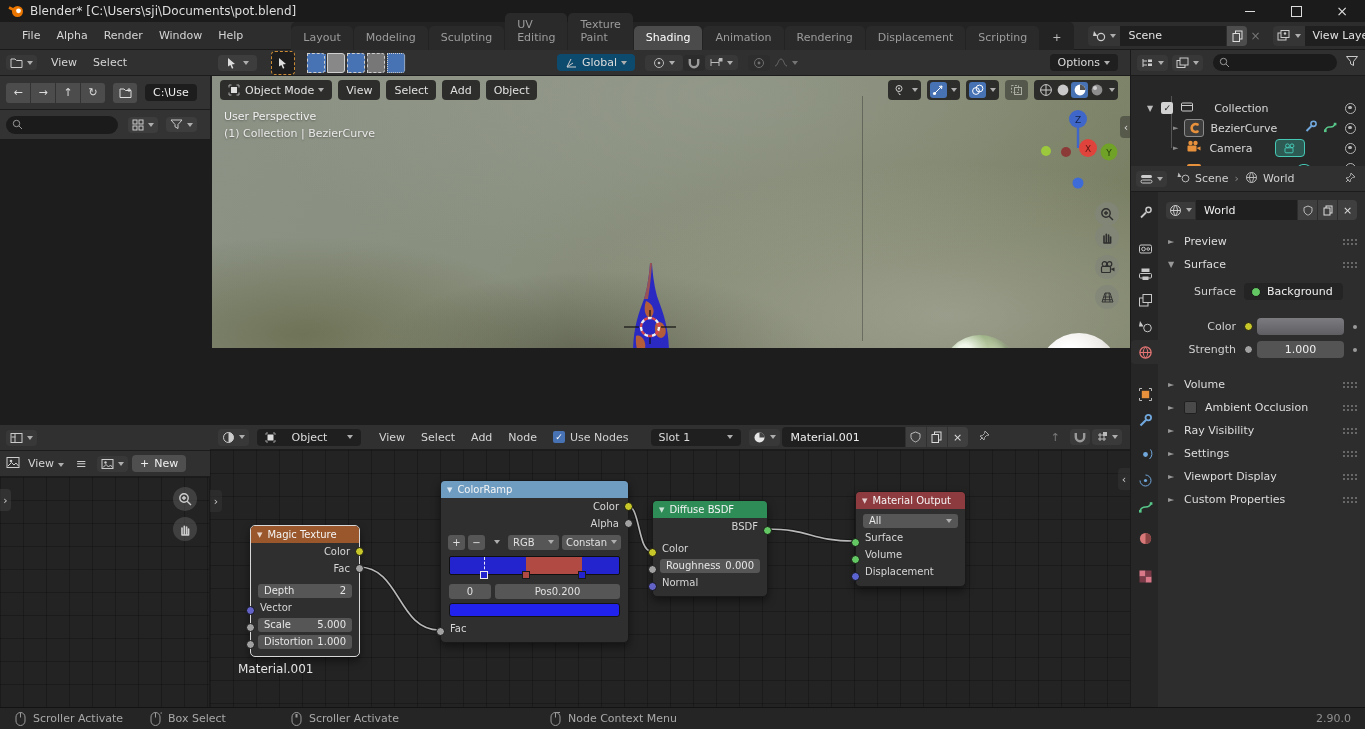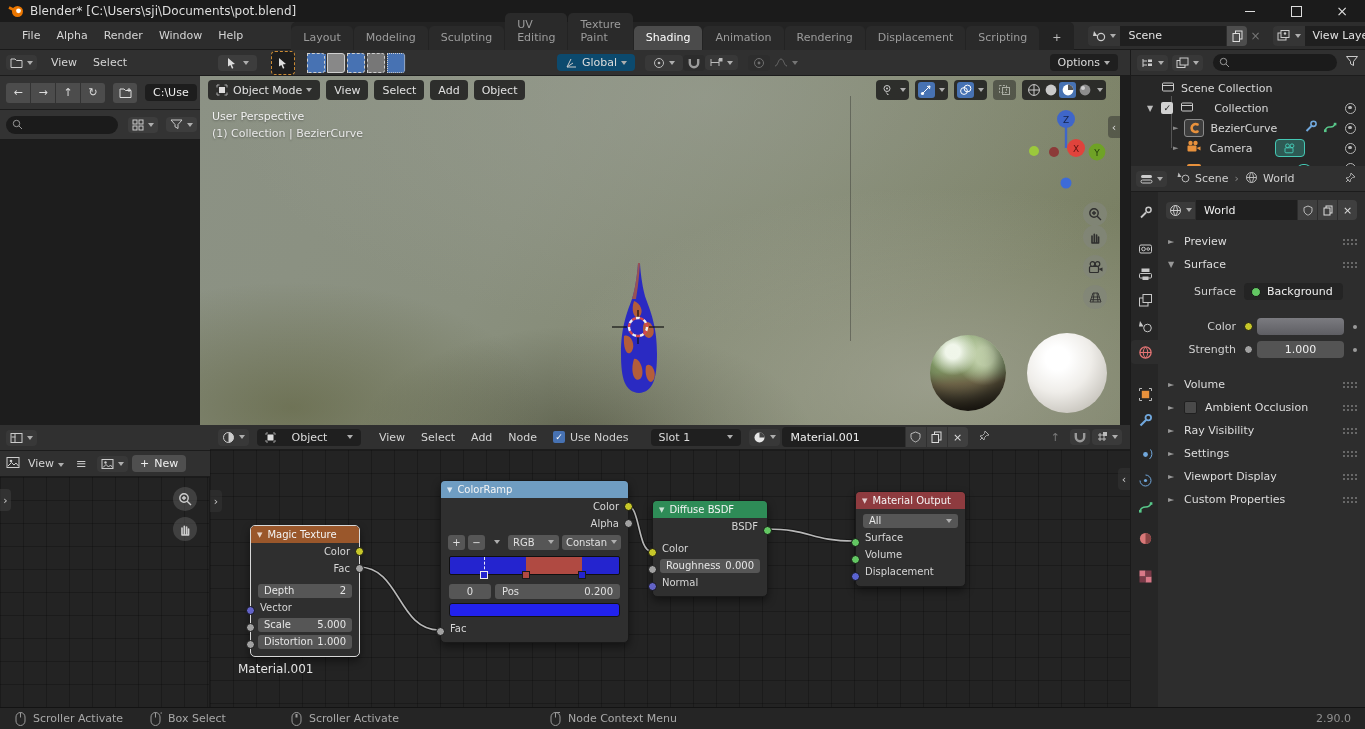--- a/index.html
+++ b/index.html
@@ -33,21 +33,21 @@
   
   .fbtn{background:#4c4c4c;height:20px;min-width:24px;display:inline-flex;align-items:center;justify-content:center;color:#ddd;border-radius:3px;}
   .folder{width:46px;height:38px;position:relative;}
   .folder::before{content:"";position:absolute;left:0;top:0;width:20px;height:8px;background:#c6a44e;border-radius:1px;}
   .folder::after{content:"";position:absolute;left:0;top:7px;width:46px;height:31px;background:#ddbe6e;border-top:2px solid #b2954a;box-sizing:border-box;border-radius:1px;}
   .flabel{position:absolute;width:90px;text-align:center;color:#cccccc;font-size:11px;}
   .gridbg{background-color:#232323;background-image:linear-gradient(rgba(0,0,0,.22) 1px,transparent 1px),linear-gradient(90deg,rgba(0,0,0,.22) 1px,transparent 1px);background-size:23px 23px;}
   .circbtn{width:24px;height:24px;border-radius:50%;background:rgba(130,134,122,.75);display:flex;align-items:center;justify-content:center;}
   .circbtn.darkish{background:rgba(120,120,120,.35);}
   
-  .vp{left:200px;top:76px;width:920px;height:349px;overflow:hidden;
+  .vp{left:212px;top:76px;width:920px;height:272px;overflow:hidden;
       background:
         radial-gradient(60% 80% at 80% 88%,rgba(178,179,168,.55),transparent 70%),
         radial-gradient(45% 60% at 10% 95%,rgba(92,95,58,.6),transparent 60%),
         radial-gradient(38% 50% at 42% 104%,rgba(58,60,40,.5),transparent 65%),
         radial-gradient(70% 90% at 55% 6%,rgba(158,163,153,.5),transparent 75%),
         linear-gradient(118deg,#8c9285 0%,#8a907f 35%,#838972 60%,#7b8165 85%,#767c60 100%);}
   .vpill{background:rgba(32,32,32,.88);border-radius:4px;height:20px;display:inline-flex;align-items:center;padding:0 8px;color:#e0e0e0;}
   .vico{background:rgba(32,32,32,.88);border-radius:4px;height:20px;display:inline-flex;align-items:center;padding:0 3px;}
   .vico .cell{width:17px;height:16px;display:flex;align-items:center;justify-content:center;border-radius:3px;}
   .cell.on{background:#4772b3;}
@@ -603,21 +603,21 @@
           </span>
       </div>
       <div class="gradbar" style="margin:4px 8px 0">
         <span style="position:absolute;left:20%;top:0;height:100%;border-left:1px dashed rgba(255,255,255,.9)"></span>
         <span class="stop" style="left:20%;background:#2424cf;border-color:#eee"></span>
         <span class="stop" style="left:45%;background:#b04a42"></span>
         <span class="stop" style="left:78%;background:#2424cf"></span>
       </div>
       <div class="fx" style="margin:9px 8px 0;gap:4px">
         <span class="nbtn" style="width:42px">0</span>
-        <span class="nbtn" style="flex:1;justify-content:space-between;padding:0 7px">
+        <span class="nbtn" style="flex:1;padding:0 7px">
             <span>Pos</span>
             <span>0.200</span>
           </span>
       </div>
       <div style="margin:4px 8px 0;height:12px;border-radius:3px;background:#2222ee;border:1px solid #141414"></div>
       <div class="nrow" style="margin-top:3px">
           <span>Fac</span>
         </div>
       <span class="sock" style="right:-5px;top:21px;background:#c7c729"></span>
       <span class="sock" style="right:-5px;top:38px;background:#a1a1a1"></span>
@@ -721,27 +721,20 @@
       </span>
     <span class="circbtn darkish" style="position:absolute;left:173px;top:40px">
         <svg width="14" height="14">
           <path d="M4 13 V6 M6.3 13 V4.2 M8.6 13 V5 M10.6 13 V7 M4 13 h6.6" stroke="#cfcfcf" stroke-width="1.6" fill="none" stroke-linecap="round"></path>
         </svg>
       </span>
   </div>
 
   <div class="r" style="left:1130px;top:76px;width:235px;height:90px;background:#272727;border-left:1px solid #1a1a1a;box-sizing:border-box;overflow:hidden">
     <div style="position:absolute;left:40px;top:20px;width:1px;height:52px;background:#555"></div>
-    <div class="orow" style="top:2px">
-      <span style="margin-left:30px"><svg width="14" height="13">
-            <rect x="1.5" y="3" width="11" height="8" rx="1" fill="none" stroke="#ccc"></rect>
-            <path d="M1.5 5.5 h11" stroke="#ccc"></path>
-          </svg></span>
-      <span style="margin-left:6px">Scene Collection</span>
-    </div>
     <div class="orow" style="top:22px">
       <span style="margin-left:16px;font-size:8px;color:#bbb">▼</span>
       <span style="margin-left:8px;width:12px;height:12px;background:#d2d2d2;border-radius:2px;display:inline-flex;align-items:center;justify-content:center;color:#222;font-size:9px">✓</span>
       <span style="margin-left:7px"><svg width="14" height="13">
             <rect x="1.5" y="3" width="11" height="8" rx="1" fill="none" stroke="#ccc"></rect>
             <path d="M1.5 5.5 h11" stroke="#ccc"></path>
           </svg></span>
       <span style="margin-left:20px">Collection</span>
       <span class="eye" style="margin-left:auto;margin-right:10px"></span>
     </div>

